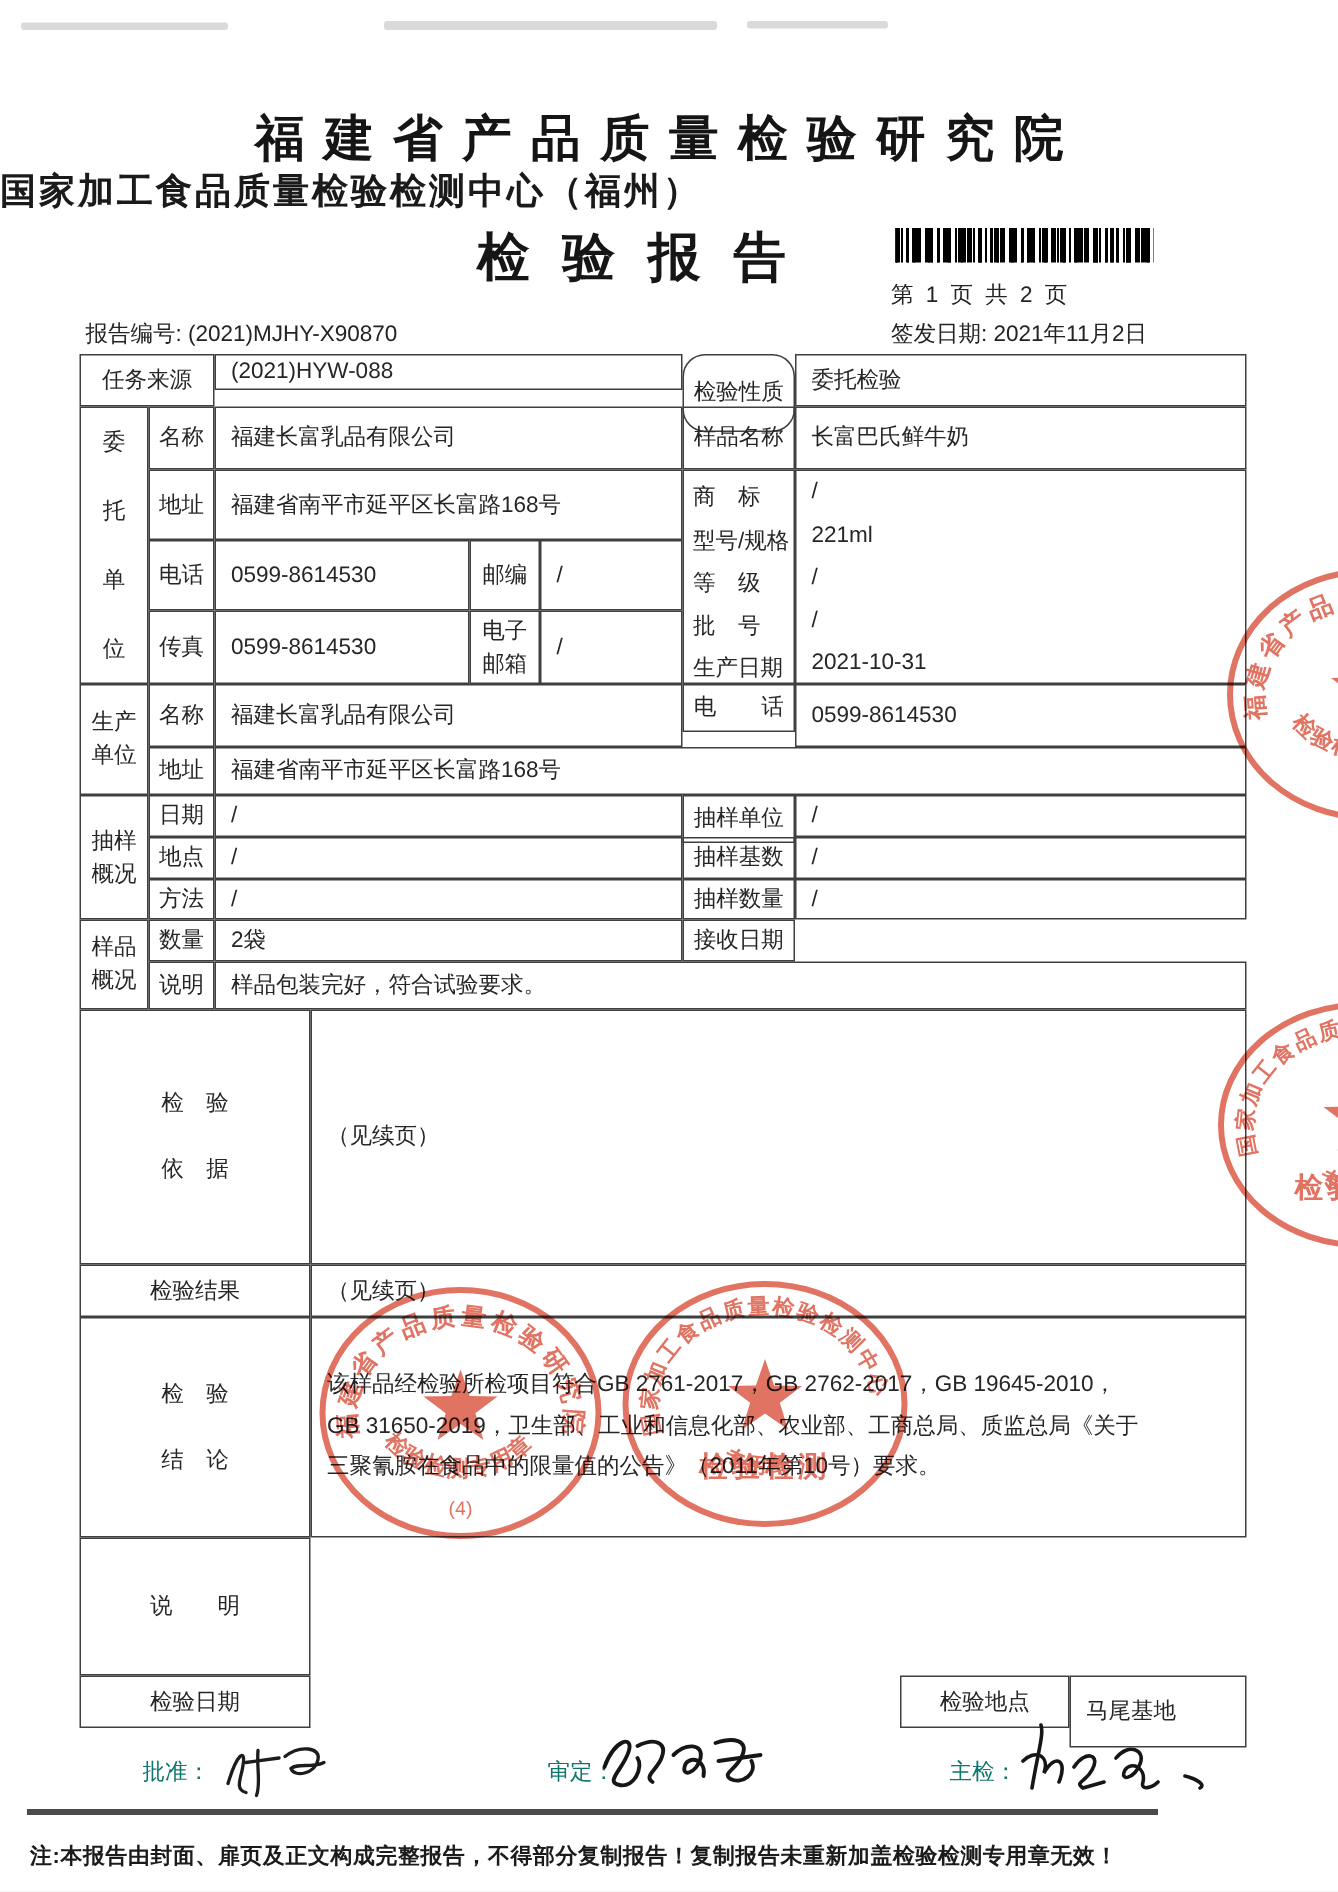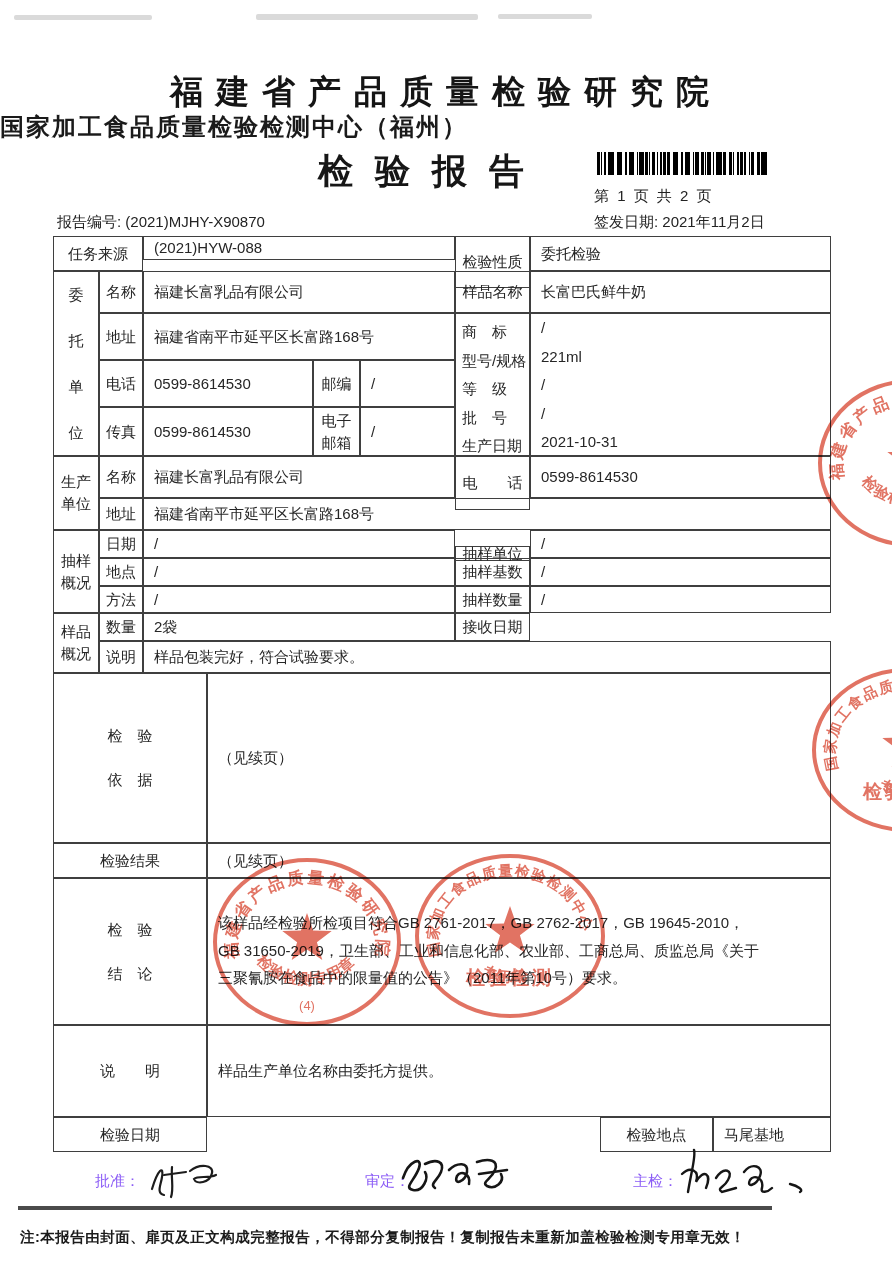--- a/index.html
+++ b/index.html
@@ -27,21 +27,21 @@
   .vgroup{line-height:46px;}
   .two{line-height:22px;}
   .stack{align-items:flex-start;line-height:28.6px;padding-top:4px;}
   .stackv{align-items:flex-start;line-height:28.6px;}
   .big2{line-height:44px;}
   .top{align-items:flex-start;}
   
   .stamp{position:absolute;mix-blend-mode:multiply;opacity:.85;}
   .stamp svg text{font-family:"Liberation Sans","DejaVu Sans",sans-serif;}
   
-  .siglabel{font-size:15px;color:#8b5cf6;}
+  .siglabel{font-size:15px;color:#0f766e;}
   .rule{background:#4b4b4b;}
   .footnote{font-size:14.5px;font-weight:bold;color:#1b1b1b;letter-spacing:.5px;}
 </style>
 </head>
 <body>
 
 <div class="page">
 
   <div class="abs smudge" style="left:14px;top:15px;width:138px;height:5px;"></div>
   <div class="abs smudge" style="left:256px;top:14px;width:222px;height:6px;"></div>
@@ -58,21 +58,21 @@
   </div>
   <div class="abs meta" style="left:594px;top:213px;">
     <span>签发日期:</span>
     <span>2021年11月2日</span>
   </div>
 
   <div class="abs rtable">
 
     <div class="cell lbl" style="left:0;top:0;width:90px;height:35px;">任务来源</div>
     <div class="cell val" style="left:90px;top:0;width:312px;height:24px;">(2021)HYW-088</div>
-    <div class="cell lbl" style="left:402px;top:0;width:75px;height:52px;">检验性质</div>
+    <div class="cell lbl" style="left:402px;top:0;width:75px;height:52px;border-radius:15px;">检验性质</div>
     <div class="cell val" style="left:477px;top:0;width:301px;height:35px;">委托检验</div>
 
     <div class="cell lbl vgroup" style="left:0;top:35px;width:46px;height:185px;">委
 托
 单
 位</div>
     <div class="cell lbl" style="left:46px;top:35px;width:44px;height:42px;">名称</div>
     <div class="cell val" style="left:90px;top:35px;width:312px;height:42px;">福建长富乳品有限公司</div>
     <div class="cell lbl" style="left:46px;top:77px;width:44px;height:47px;">地址</div>
     <div class="cell val" style="left:90px;top:77px;width:312px;height:47px;">福建省南平市延平区长富路168号</div>
@@ -96,30 +96,30 @@
     <div class="cell stackv" style="left:477px;top:77px;width:301px;height:143px;padding-left:10px;">/
 221ml
 /
 /
 2021-10-31</div>
 
     <div class="cell lbl two" style="left:0;top:220px;width:46px;height:74px;">生产
 单位</div>
     <div class="cell lbl" style="left:46px;top:220px;width:44px;height:42px;">名称</div>
     <div class="cell val" style="left:90px;top:220px;width:312px;height:42px;">福建长富乳品有限公司</div>
-    <div class="cell lbl" style="left:402px;top:220px;width:75px;height:54px;">电　　话</div>
+    <div class="cell lbl" style="left:402px;top:220px;width:75px;height:32px;">电　　话</div>
     <div class="cell val" style="left:477px;top:220px;width:301px;height:42px;">0599-8614530</div>
     <div class="cell lbl" style="left:46px;top:262px;width:44px;height:32px;">地址</div>
     <div class="cell val" style="left:90px;top:262px;width:688px;height:32px;">福建省南平市延平区长富路168号</div>
 
     <div class="cell lbl two" style="left:0;top:294px;width:46px;height:83px;">抽样
 概况</div>
     <div class="cell lbl" style="left:46px;top:294px;width:44px;height:28px;">日期</div>
     <div class="cell val" style="left:90px;top:294px;width:312px;height:28px;">/</div>
-    <div class="cell lbl" style="left:402px;top:310px;width:75px;height:15px;">抽样单位</div>
+    <div class="cell lbl" style="left:402px;top:294px;width:75px;height:32px;">抽样单位</div>
     <div class="cell val" style="left:477px;top:294px;width:301px;height:28px;">/</div>
     <div class="cell lbl" style="left:46px;top:322px;width:44px;height:28px;">地点</div>
     <div class="cell val" style="left:90px;top:322px;width:312px;height:28px;">/</div>
     <div class="cell lbl" style="left:402px;top:322px;width:75px;height:28px;">抽样基数</div>
     <div class="cell val" style="left:477px;top:322px;width:301px;height:28px;">/</div>
     <div class="cell lbl" style="left:46px;top:350px;width:44px;height:27px;">方法</div>
     <div class="cell val" style="left:90px;top:350px;width:312px;height:27px;">/</div>
     <div class="cell lbl" style="left:402px;top:350px;width:75px;height:27px;">抽样数量</div>
     <div class="cell val" style="left:477px;top:350px;width:301px;height:27px;">/</div>
 
@@ -135,25 +135,24 @@
 依　据</div>
     <div class="cell val" style="left:154px;top:437px;width:624px;height:170px;">（见续页）</div>
     <div class="cell lbl" style="left:0;top:607px;width:154px;height:35px;">检验结果</div>
     <div class="cell val" style="left:154px;top:607px;width:624px;height:35px;">（见续页）</div>
     <div class="cell lbl big2" style="left:0;top:642px;width:154px;height:147px;">检　验
 结　论</div>
     <div class="cell val top" style="left:154px;top:642px;width:624px;height:147px;padding-top:30px;line-height:27.5px;">该样品经检验所检项目符合GB 2761-2017，GB 2762-2017，GB 19645-2010，
 GB 31650-2019，卫生部、工业和信息化部、农业部、工商总局、质监总局《关于
 三聚氰胺在食品中的限量值的公告》（2011年第10号）要求。</div>
     <div class="cell lbl" style="left:0;top:789px;width:154px;height:92px;">说　　明</div>
-    <div class="cell val" style="left:154px;top:789px;width:624px;height:92px;">样品生产单位名称由委托方提供。</div>
 
     <div class="cell lbl" style="left:0;top:881px;width:154px;height:35px;">检验日期</div>
     <div class="cell lbl" style="left:547px;top:881px;width:113px;height:35px;">检验地点</div>
-    <div class="cell val" style="left:660px;top:881px;width:118px;height:35px;">马尾基地</div>
+    <div class="cell val" style="left:660px;top:881px;width:118px;height:48px;">马尾基地</div>
   </div>
 
   <div class="abs siglabel" style="left:95px;top:1172px;">批准：</div>
   <div class="abs" style="left:138px;top:1155px;">
     <svg width="120" height="48" viewBox="0 0 120 48">
       <g fill="none" stroke="#1c1c1c" stroke-width="2.2" stroke-linecap="round">
         <path d="M14 34 C20 14, 26 10, 24 22 C23 30, 18 38, 26 40"></path>
         <path d="M34 12 C33 24, 36 34, 33 42"></path>
         <path d="M26 20 L48 17"></path>
         <path d="M52 16 C62 8, 76 10, 74 18 C72 28, 58 30, 56 24 C60 20, 70 24, 78 20"></path>

